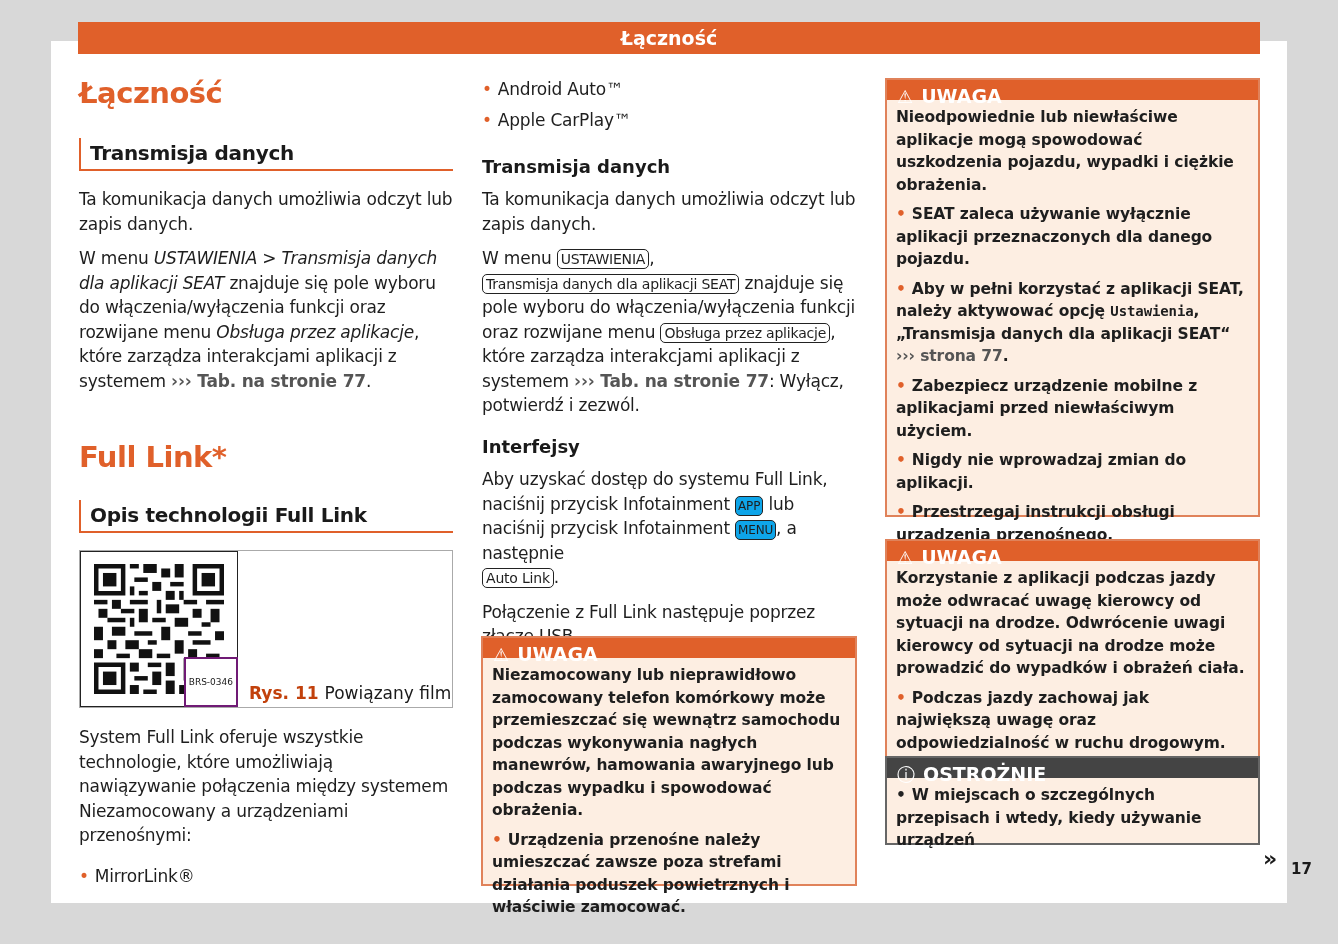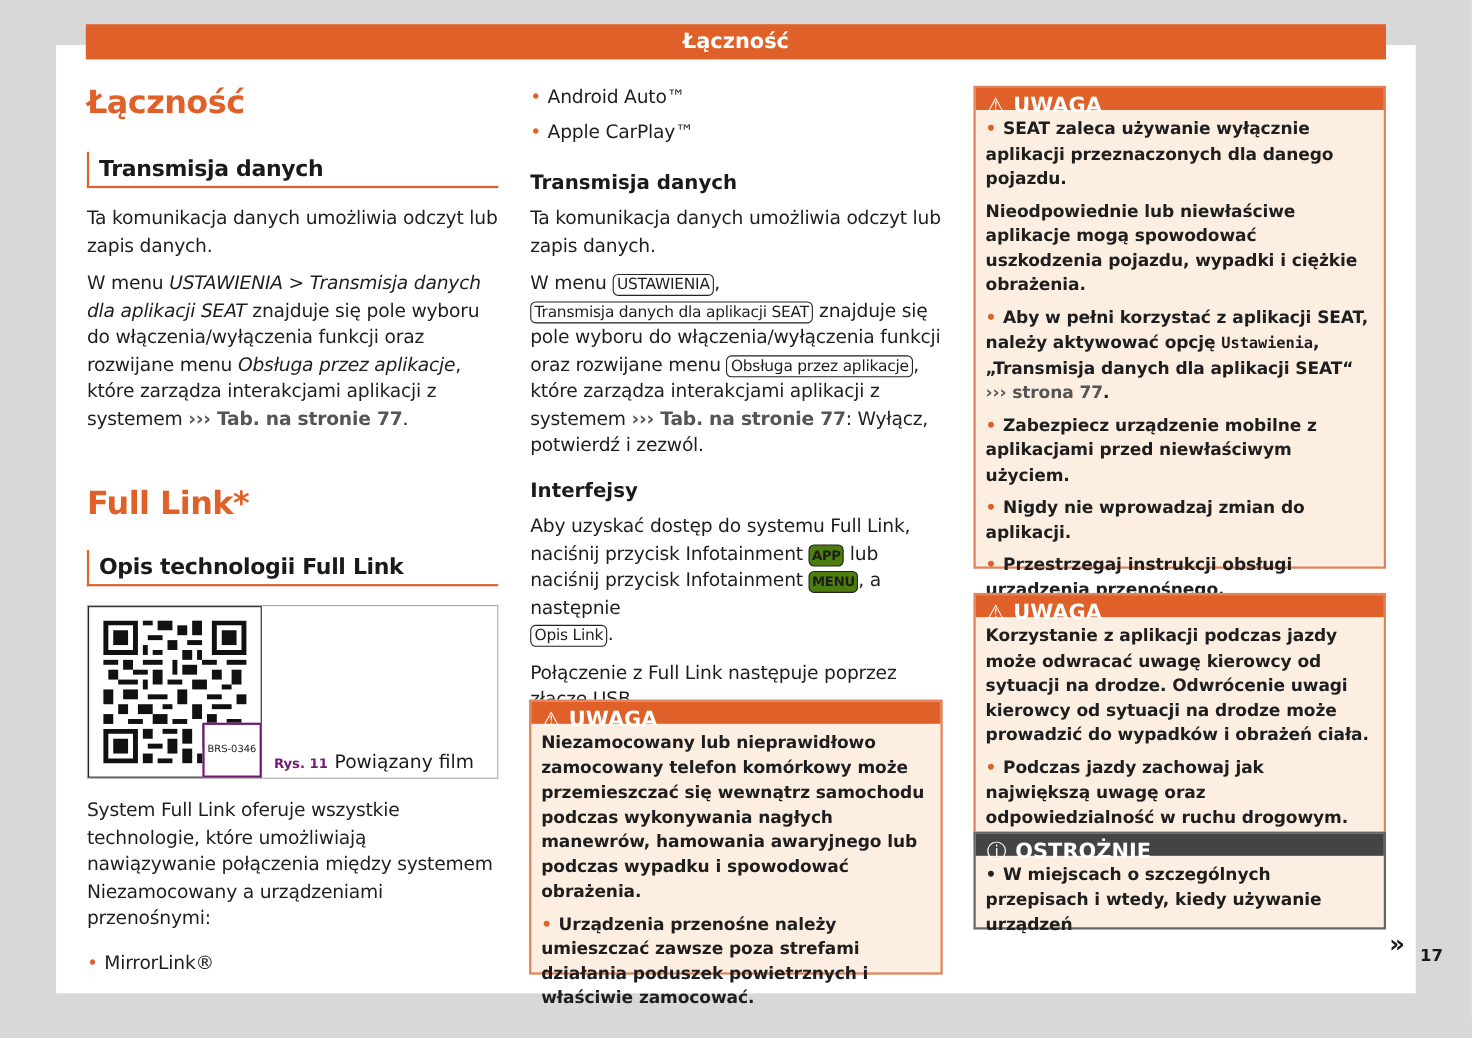--- a/index.html
+++ b/index.html
@@ -9,36 +9,36 @@
   .topbar { position:absolute; left:78px; top:22px; width:1182px; height:32px; background:#e0602a;
             color:#fff; font-weight:bold; font-size:19px; text-align:center; line-height:33px; }
   .h1 { position:absolute; color:#e0602a; font-weight:bold; font-size:29px; letter-spacing:-0.5px; }
   .h2 { position:absolute; left:79px; width:374px; font-weight:bold; font-size:20px; letter-spacing:-0.3px;
         border-left:2px solid #e0602a; border-bottom:2px solid #e0602a; padding:0 0 2px 9px; box-sizing:border-box; height:33px; line-height:30px; }
   .txt { position:absolute; font-size:17px; line-height:24.5px; letter-spacing:-0.2px; color:#1e1e1e; }
   .txt p { margin:0 0 10px 0; }
   .ref { font-weight:bold; color:#555; }
   .bullet { color:#e0602a; margin-right:6px; }
   .kbd { border:1.5px solid #222; border-radius:5px; padding:0 3px; font-size:14px; line-height:18px; display:inline-block; }
-  .kbd-b { border:1.5px solid #222; border-radius:5px; padding:0 2px; font-size:12px; font-weight:bold; background:#4d7c0f; display:inline-block; line-height:18px; }
+  .kbd-b { border:1.5px solid #222; border-radius:5px; padding:0 2px; font-size:12px; font-weight:normal; background:#0ea5e9; display:inline-block; line-height:18px; }
   .h3 { position:absolute; font-weight:bold; font-size:18px; }
   .warn { position:absolute; background:#fdeee2; border:2px solid #e0825a; box-sizing:border-box; }
   .warn .head { background:#e0602a; color:#fff; font-weight:bold; font-size:19px; height:20px; line-height:32px; padding-left:10px; }
   .warn .head .ico { font-weight:normal; margin-right:8px; font-size:18px; }
   .warn .body { padding:6px 9px 0 9px; font-weight:bold; font-size:15.5px; line-height:22.5px; color:#1e1e1e; letter-spacing:-0.1px; }
   .warn .body p { margin:0 0 7px 0; }
   .caution { border-color:#666; }
   .caution .head { background:#444; }
   .mono { font-family:"DejaVu Sans Mono", monospace; font-size:14px; }
   .figure { position:absolute; left:79px; top:550px; width:374px; height:158px; border:1px solid #aaa; box-sizing:border-box; }
   .qr { position:absolute; left:0; top:0; width:158px; height:156px; border:1.5px solid #222; box-sizing:border-box; background:#fff; }
   .qrcode { position:absolute; left:12px; top:12px; }
   .brs { position:absolute; right:-1px; bottom:-1px; border:2px solid #701a75; font-size:9px; padding:17px 3px; background:#fff; line-height:12px; }
   .caption { position:absolute; left:169px; top:132px; font-size:17px; }
-  .caption b { color:#701a75; margin-right:6px; font-size:12px; }
+  .caption b { color:#c2410c; margin-right:6px; font-size:17px; }
   .pagenum { position:absolute; left:1291px; top:860px; font-weight:bold; font-size:15px; }
   .contarrow { position:absolute; left:1263px; top:846px; font-weight:bold; font-size:22px; }
 </style>
 </head>
 <body>
 
 <div class="page"></div>
 <div class="topbar">Łączność</div>
 
 <div class="h1" style="left:79px;top:76px;">Łączność</div>
@@ -136,36 +136,36 @@
   <p style="margin-bottom:6px;"><span class="bullet">•</span><span>Android Auto™</span></p>
   <p><span class="bullet">•</span><span>Apple CarPlay™</span></p>
 </div>
 <div class="h3" style="left:482px;top:156px;">Transmisja danych</div>
 <div class="txt" style="left:482px;top:187px;width:375px;">
   <p>Ta komunikacja danych umożliwia odczyt lub zapis danych.</p>
   <p><span>W menu </span><span class="kbd">USTAWIENIA</span><span>,</span><br><span class="kbd">Transmisja danych dla aplikacji SEAT</span><span> znajduje się pole wyboru do włączenia/wyłączenia funkcji oraz rozwijane menu </span><span class="kbd">Obsługa przez aplikacje</span><span>, które zarządza interakcjami aplikacji z systemem </span><span class="ref">››› Tab. na stronie 77</span><span>: Wyłącz, potwierdź i zezwól.</span></p>
 </div>
 <div class="h3" style="left:482px;top:436px;">Interfejsy</div>
 <div class="txt" style="left:482px;top:467px;width:375px;">
-  <p><span>Aby uzyskać dostęp do systemu Full Link, naciśnij przycisk Infotainment </span><span class="kbd-b">APP</span><span> lub naciśnij przycisk Infotainment </span><span class="kbd-b">MENU</span><span>, a następnie </span><br><span class="kbd">Opis Link</span><span>.</span></p>
+  <p><span>Aby uzyskać dostęp do systemu Full Link, naciśnij przycisk Infotainment </span><span class="kbd-b">APP</span><span> lub naciśnij przycisk Infotainment </span><span class="kbd-b">MENU</span><span>, a następnie </span><br><span class="kbd">Auto Link</span><span>.</span></p>
   <p>Połączenie z Full Link następuje poprzez złącze USB.</p>
 </div>
 <div class="warn" style="left:481px;top:636px;width:376px;height:250px;">
   <div class="head"><span class="ico">⚠</span><span>UWAGA</span></div>
   <div class="body">
     <p>Niezamocowany lub nieprawidłowo zamocowany telefon komórkowy może przemieszczać się wewnątrz samochodu podczas wykonywania nagłych manewrów, hamowania awaryjnego lub podczas wypadku i spowodować obrażenia.</p>
     <p><span class="bullet">•</span><span>Urządzenia przenośne należy umieszczać zawsze poza strefami działania poduszek powietrznych i właściwie zamocować.</span></p>
   </div>
 </div>
 
 <div class="warn" style="left:885px;top:78px;width:375px;height:439px;">
   <div class="head"><span class="ico">⚠</span><span>UWAGA</span></div>
   <div class="body">
+    <p>Nieodpowiednie lub niewłaściwe aplikacje mogą spowodować uszkodzenia pojazdu, wypadki i ciężkie obrażenia.</p>
     <p><span class="bullet">•</span><span>SEAT zaleca używanie wyłącznie aplikacji przeznaczonych dla danego pojazdu.</span></p>
-    <p>Nieodpowiednie lub niewłaściwe aplikacje mogą spowodować uszkodzenia pojazdu, wypadki i ciężkie obrażenia.</p>
     <p><span class="bullet">•</span><span>Aby w pełni korzystać z aplikacji SEAT, należy aktywować opcję </span><span class="mono">Ustawienia</span><span>, „Transmisja danych dla aplikacji SEAT“ </span><span class="ref">››› strona 77</span><span>.</span></p>
     <p><span class="bullet">•</span><span>Zabezpiecz urządzenie mobilne z aplikacjami przed niewłaściwym użyciem.</span></p>
     <p><span class="bullet">•</span><span>Nigdy nie wprowadzaj zmian do aplikacji.</span></p>
     <p><span class="bullet">•</span><span>Przestrzegaj instrukcji obsługi urządzenia przenośnego.</span></p>
   </div>
 </div>
 
 <div class="warn" style="left:885px;top:539px;width:375px;height:229px;">
   <div class="head"><span class="ico">⚠</span><span>UWAGA</span></div>
   <div class="body">

